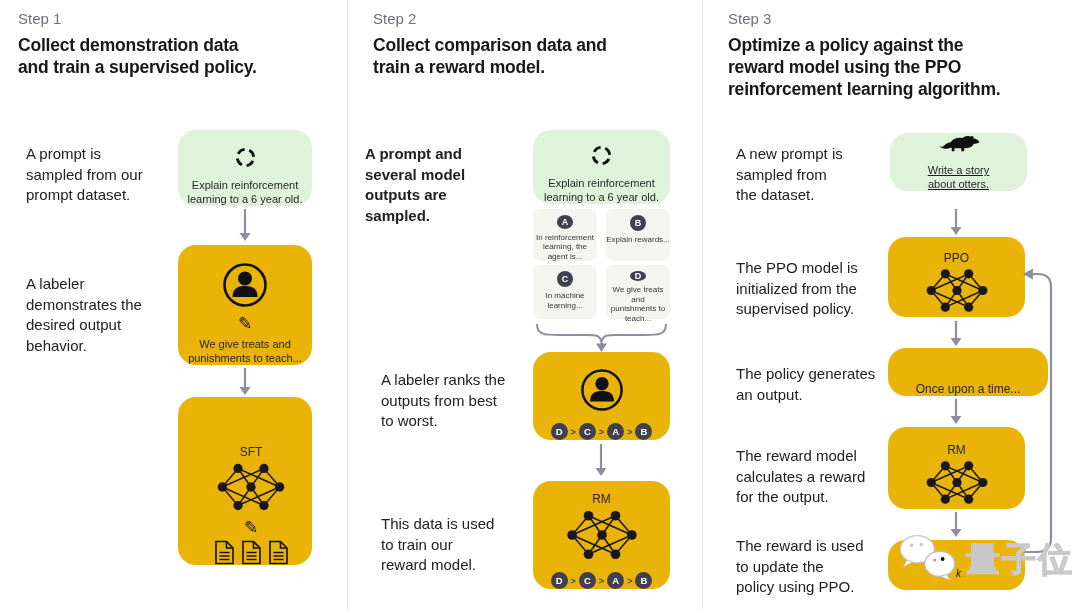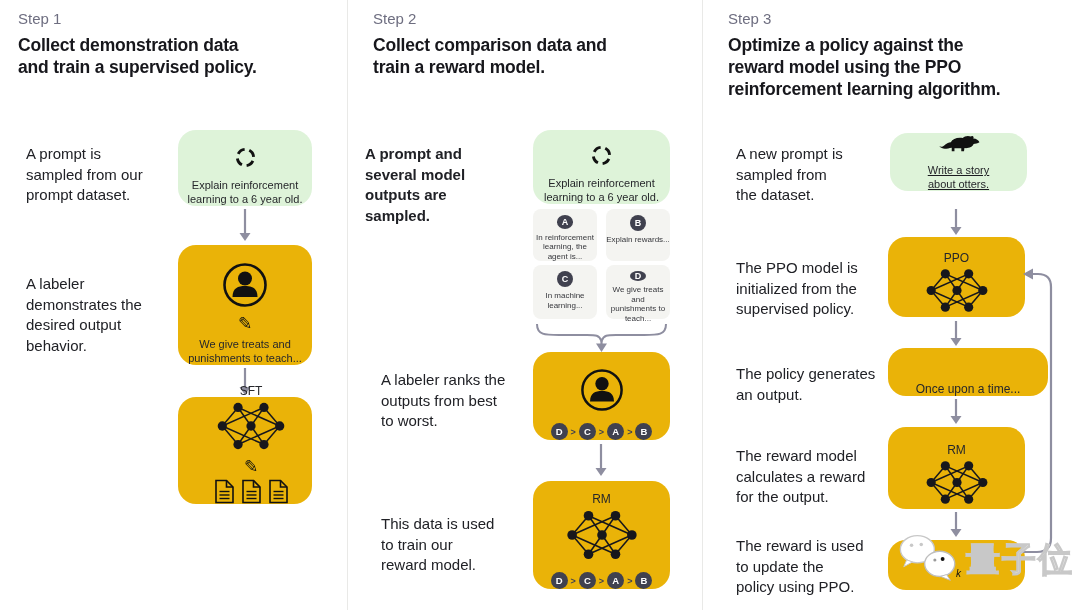--- a/index.html
+++ b/index.html
@@ -82,21 +82,21 @@
       <span class="pencil">✎</span>
       <div class="box-text">We give treats and
 punishments to teach...</div>
     </div>
 
     <div class="varrow" style="left:238px;top:368px;"><svg width="14" height="27" viewBox="0 0 14 27">
           <line x1="7" y1="0" x2="7" y2="20" stroke="#8e8ea0" stroke-width="2.2"></line>
           <polygon points="7,27 1.5,19 12.5,19" fill="#8e8ea0"></polygon>
         </svg></div>
 
-    <div class="box gray" style="left:178px;top:397px;width:134px;height:107px;padding-left:12px;">
+    <div class="box gray" style="left:178px;top:397px;width:134px;height:168px;padding-left:12px;">
       <div class="model-label">SFT</div>
       <span>
         <svg width="72" height="50" viewBox="0 0 76 54">
           <g stroke="#17171c" stroke-width="1.6">
             <line x1="24" y1="7" x2="7" y2="27"></line>
               <line x1="24" y1="7" x2="38" y2="27"></line>
               <line x1="24" y1="7" x2="69" y2="27"></line>
             <line x1="52" y1="7" x2="7" y2="27"></line>
               <line x1="52" y1="7" x2="38" y2="27"></line>
               <line x1="52" y1="7" x2="69" y2="27"></line>

